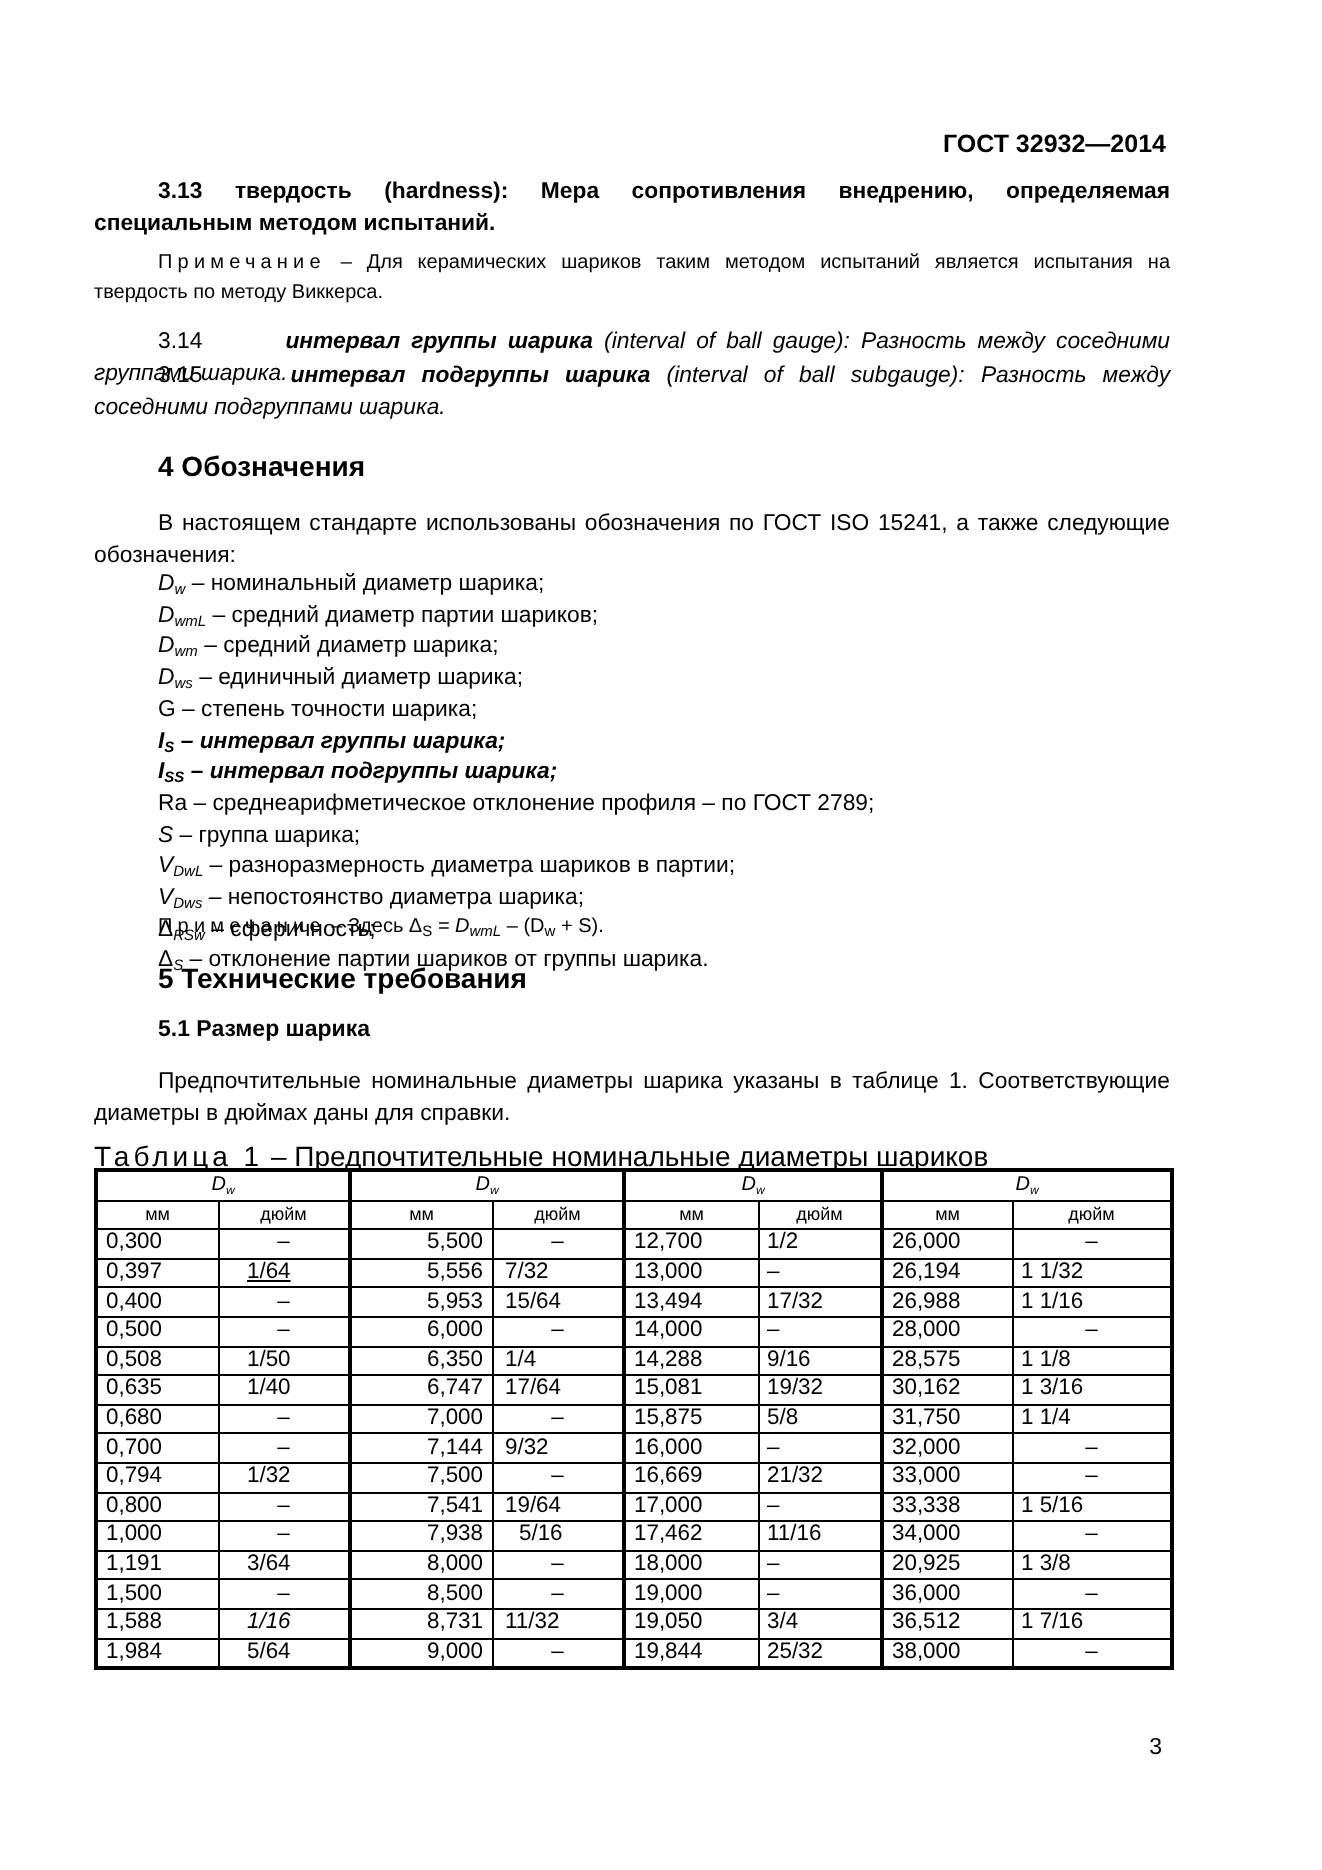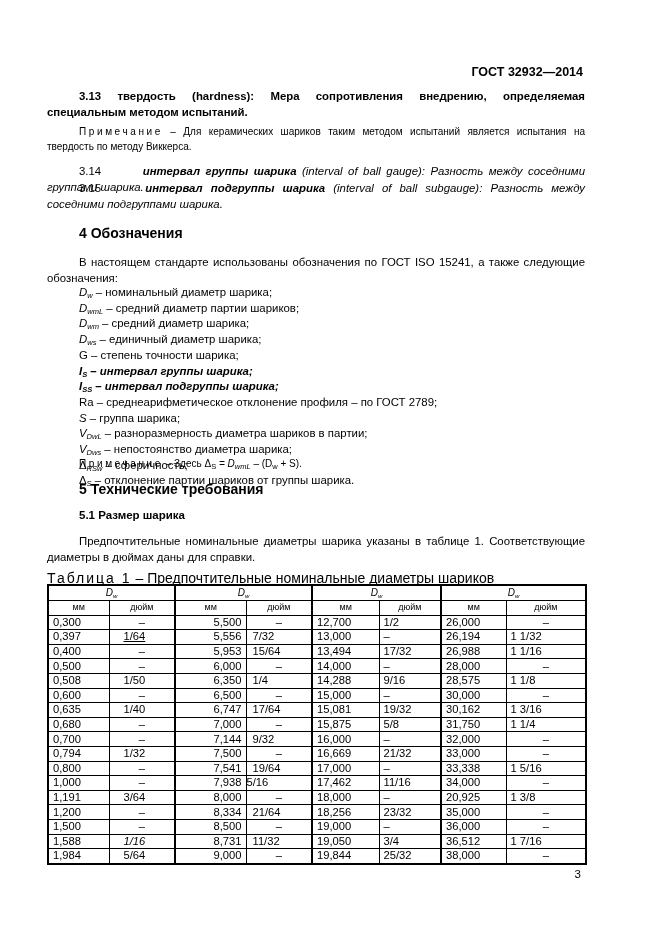--- a/index.html
+++ b/index.html
@@ -164,30 +164,20 @@
         <td class="">0,508</td>
         <td class="thick" style="padding-left: 14px;">1/50</td>
         <td class="r">6,350</td>
         <td class="thick" style="padding-left: 6px;">1/4</td>
         <td class="">14,288</td>
         <td class="thick">9/16</td>
         <td class="">28,575</td>
         <td class="">1 1/8</td>
       </tr>
       <tr>
-        <td class="">0,600</td>
-        <td class="thick c">–</td>
-        <td class="r">6,500</td>
-        <td class="thick c">–</td>
-        <td class="">15,000</td>
-        <td class="thick">–</td>
-        <td class="">30,000</td>
-        <td class="c c">–</td>
-      </tr>
-      <tr>
         <td class="">0,635</td>
         <td class="thick" style="padding-left: 14px;">1/40</td>
         <td class="r">6,747</td>
         <td class="thick" style="padding-left: 6px;">17/64</td>
         <td class="">15,081</td>
         <td class="thick">19/32</td>
         <td class="">30,162</td>
         <td class="">1 3/16</td>
       </tr>
       <tr>
@@ -227,45 +217,35 @@
         <td class="thick" style="padding-left: 6px;">19/64</td>
         <td class="">17,000</td>
         <td class="thick">–</td>
         <td class="">33,338</td>
         <td class="">1 5/16</td>
       </tr>
       <tr>
         <td class="">1,000</td>
         <td class="thick c">–</td>
         <td class="r">7,938</td>
-        <td class="thick" style="padding-left: 0;">5/16</td>
+        <td class="thick" style="padding-left: 13px;">5/16</td>
         <td class="">17,462</td>
         <td class="thick">11/16</td>
         <td class="">34,000</td>
         <td class="c c">–</td>
       </tr>
       <tr>
         <td class="">1,191</td>
         <td class="thick" style="padding-left: 14px;">3/64</td>
         <td class="r">8,000</td>
         <td class="thick c">–</td>
         <td class="">18,000</td>
         <td class="thick">–</td>
         <td class="">20,925</td>
         <td class="">1 3/8</td>
-      </tr>
-      <tr>
-        <td class="">1,200</td>
-        <td class="thick c">–</td>
-        <td class="r">8,334</td>
-        <td class="thick" style="padding-left: 6px;">21/64</td>
-        <td class="">18,256</td>
-        <td class="thick">23/32</td>
-        <td class="">35,000</td>
-        <td class="c c">–</td>
       </tr>
       <tr>
         <td class="">1,500</td>
         <td class="thick c">–</td>
         <td class="r">8,500</td>
         <td class="thick c">–</td>
         <td class="">19,000</td>
         <td class="thick">–</td>
         <td class="">36,000</td>
         <td class="c c">–</td>

